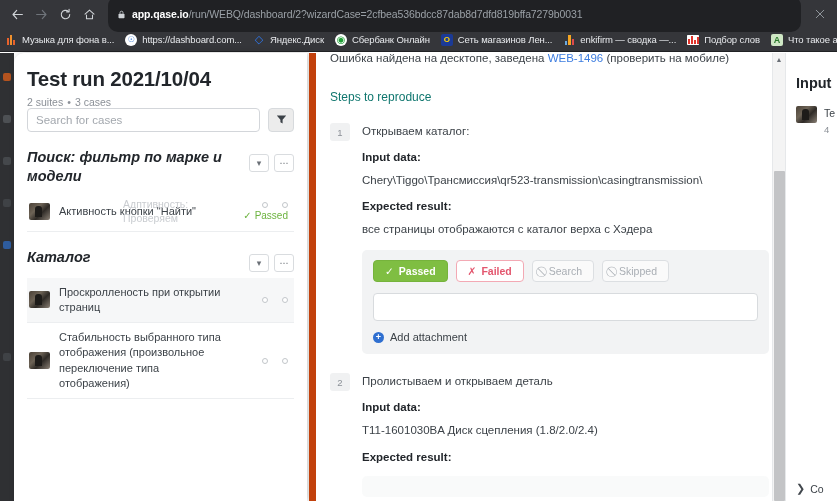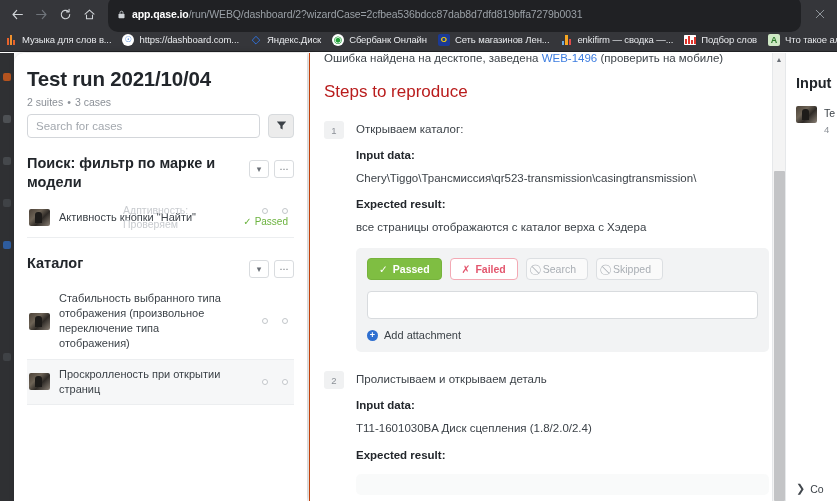--- a/index.html
+++ b/index.html
@@ -108,42 +108,42 @@
   }
   .run-title {
     font-size: 20.5px; font-weight: bold; color: #22262b;
     letter-spacing: -0.2px; line-height: 1.15;
   }
   .run-sub {
     font-size: 10.5px; color: #8b9097; margin-top: 5px;
   }
   .run-sub .dot { margin: 0 4px; }
 
-  .search-row { display: flex; gap: 8px; margin-top: 6px; align-items: stretch; }
+  .search-row { display: flex; gap: 8px; margin-top: 0; align-items: stretch; }
   .search-input {
     flex: 1 1 auto; height: 24px;
     border: 1px solid #d3d6da; border-radius: 4px;
     background: #fff; padding: 0 8px;
     font-size: 11.5px; color: #4a4f55;
     font-family: inherit; outline: none;
   }
   .search-input::placeholder { color: #a3a8ae; }
   .filter-btn {
     width: 26px; height: 24px; flex: 0 0 26px;
     background: #ececec; border: 1px solid #d7dadd; border-radius: 4px;
     display: flex; align-items: center; justify-content: center;
   }
 
   .suite-head {
     display: flex; align-items: flex-start; justify-content: space-between;
     margin-top: 16px; gap: 8px;
   }
   .suite-title {
     font-size: 14.5px; font-weight: bold; color: #22262b;
-    line-height: 1.32; flex: 1 1 auto;
+    line-height: 1.32; flex: 1 1 auto; font-style: italic;
   }
   .suite-actions { display: flex; gap: 5px; flex: 0 0 auto; padding-top: 6px; }
   .mini-btn {
     width: 20px; height: 18px;
     border: 1px solid #d9dcdf; border-radius: 3px; background: #fff;
     display: flex; align-items: center; justify-content: center;
     color: #6b7077; font-size: 9px;
   }
 
   .case-list { margin-top: 6px; }
@@ -183,31 +183,31 @@
   }
   .passed-label {
     font-size: 10px; color: #6cb33f; white-space: nowrap;
     display: flex; align-items: center; gap: 3px;
   }
 
   
   .main-content {
     position: absolute; left: 309px; right: 52px; top: 0; bottom: 0;
     background: #ffffff;
-    border-left: 1px solid #c2410c;
+    border-left: 7px solid #c2410c;
     overflow: hidden;
     padding: 0 16px 16px 14px;
   }
   .clip-line {
     font-size: 11.5px; color: #3c4248; line-height: 1.4;
     margin-top: -3px; white-space: nowrap; overflow: hidden;
   }
   .link { color: #3d7de0; }
   .section-head {
-    font-size: 17px; color: #b91c1c; margin-top: 16px;
+    font-size: 12px; color: #0f766e; margin-top: 24px;
   }
 
   .step { display: flex; gap: 12px; margin-top: 19px; }
   .step-num {
     width: 20px; height: 18px; flex: 0 0 20px;
     background: #f0f1f2; border-radius: 3px;
     font-size: 9.5px; color: #8b9097;
     display: flex; align-items: center; justify-content: center;
   }
   .step-body { flex: 1 1 auto; min-width: 0; }
@@ -337,21 +337,21 @@
 
   <div class="bookmarks-bar">
     <div class="bm">
       <span class="bm-ico">
           <span class="fav-eq">
             <i></i>
             <i></i>
             <i></i>
           </span>
         </span>
-      <span class="bm-label">Музыка для слов в...</span>
+      <span class="bm-label">Музыка для фона в...</span>
     </div>
     <div class="bm">
       <span class="bm-ico">
           <span class="fav-circle">☉</span>
         </span>
       <span class="bm-label">https://dashboard.com...</span>
     </div>
     <div class="bm">
       <span class="bm-ico">
           <span class="fav-disk">◇</span>
@@ -450,33 +450,33 @@
       </div>
 
       <div class="suite-head">
         <div class="suite-title">Каталог</div>
         <div class="suite-actions">
           <div class="mini-btn">▾</div>
           <div class="mini-btn">⋯</div>
         </div>
       </div>
       <div class="case-list">
-        <div class="case-row">
+        <div class="case-row highlight">
           <span class="case-thumb"></span>
-          <span class="case-name">Стабильность выбранного типа отображения (произвольное переключение типа отображения)</span>
+          <span class="case-name">Проскролленость при открытии страниц</span>
           <span class="case-status">
             <span class="status-dots">
               <span class="s-dot"></span>
               <span class="s-dot"></span>
             </span>
           </span>
         </div>
-        <div class="case-row highlight">
+        <div class="case-row">
           <span class="case-thumb"></span>
-          <span class="case-name">Проскролленость при открытии страниц</span>
+          <span class="case-name">Стабильность выбранного типа отображения (произвольное переключение типа отображения)</span>
           <span class="case-status">
             <span class="status-dots">
               <span class="s-dot"></span>
               <span class="s-dot"></span>
             </span>
           </span>
         </div>
       </div>
     </div>
 

